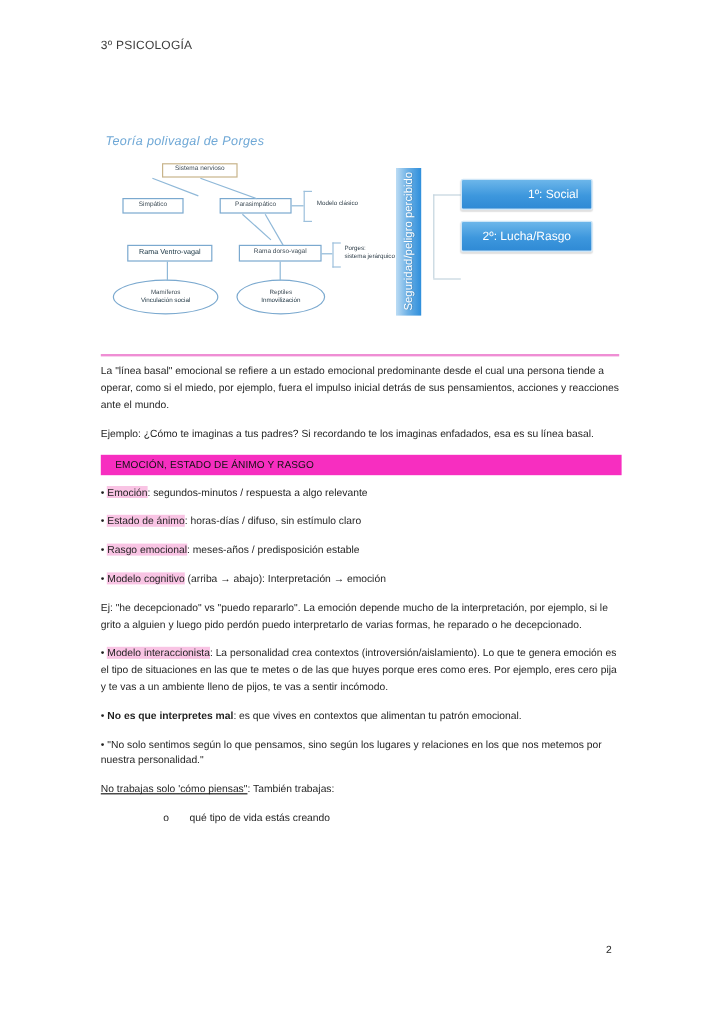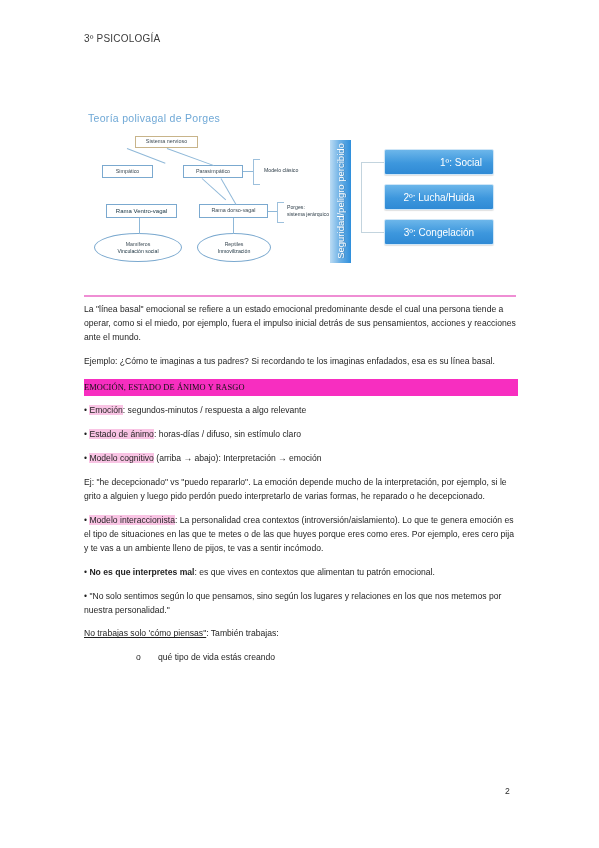--- a/index.html
+++ b/index.html
@@ -19,21 +19,21 @@
     font-size:10px;letter-spacing:.2px;color:#3b3b3b;
   }
 
   
   .diagram{
     position:absolute;left:84px;top:112px;
     width:432px;height:165px;
   }
   .dg-title{
     position:absolute;left:4px;top:0px;
-    font-size:10.5px;color:#6fa8d6;letter-spacing:.3px;
+    font-size:10.5px;color:#6fa8d6;letter-spacing:.3px;font-style:italic;
   }
   .node{
     position:absolute;
     border:1px solid #7ba9cf;
     background:#ffffff;
     font-size:5.4px;
     color:#3d4b55;
     display:flex;align-items:center;justify-content:center;
     text-align:center;
     line-height:1.1;
@@ -97,24 +97,23 @@
   
   .body{
     position:absolute;left:84px;top:303px;width:434px;
     font-size:8.6px;line-height:1.62;color:#1f1f1f;
   }
   .p{margin:0 0 10px 0;}
   .sect{
     background:#f72ec0;
     color:#111;
     font-size:8.4px;
-    padding:2px 3px 2px 0;
+    padding:2px 3px 2px 12px;
     margin:0 0 8px 0;
     letter-spacing:.1px;
-    font-family:Liberation Serif, serif;
   }
   .bul{margin:0 0 10px 0;padding-left:0;}
   .hl{background:#f9c4e4;}
   .bold{font-weight:bold;}
   .ul{text-decoration:underline;}
   .sub{margin:0;padding-left:52px;}
   .sub .mk{display:inline-block;width:22px;}
 
   .pgnum{
     position:absolute;left:505px;top:786px;
@@ -170,38 +169,38 @@
 
     <div class="vbar">
       <span>Seguridad/peligro percibido</span>
     </div>
 
     <div class="bconn" style="left:277px;top:50px;width:1px;height:70px;"></div>
     <div class="bconn" style="left:277px;top:50px;width:23px;height:1px;"></div>
     <div class="bconn" style="left:277px;top:120px;width:23px;height:1px;"></div>
 
     <div class="bbox b1">1º: Social</div>
-    <div class="bbox b2">2º: Lucha/Huida</div>
-    <div class="bbox b3">3º: Congelación</div>
+    <div class="bbox b2">2º: Lucha/Rasgo</div>
   </div>
 
   <div class="rule"></div>
 
   <div class="body">
 
     <p class="p">La "línea basal" emocional se refiere a un estado emocional predominante desde el cual una persona tiende a operar, como si el miedo, por ejemplo, fuera el impulso inicial detrás de sus pensamientos, acciones y reacciones ante el mundo.</p>
 
     <p class="p">Ejemplo: ¿Cómo te imaginas a tus padres? Si recordando te los imaginas enfadados, esa es su línea basal.</p>
 
     <div class="sect">EMOCIÓN, ESTADO DE ÁNIMO Y RASGO</div>
 
     <p class="bul">• <span class="hl">Emoción</span><span>: segundos-minutos / respuesta a algo relevante</span></p>
 
     <p class="bul">• <span class="hl">Estado de ánimo</span><span>: horas-días / difuso, sin estímulo claro</span></p>
 
+    <p class="bul">• <span class="hl">Rasgo emocional</span><span>: meses-años / predisposición estable</span></p>
 
 
     <p class="bul">• <span class="hl">Modelo cognitivo</span><span> (arriba → abajo): Interpretación → emoción</span></p>
 
     <p class="p">Ej: "he decepcionado" vs "puedo repararlo". La emoción depende mucho de la interpretación, por ejemplo, si le grito a alguien y luego pido perdón puedo interpretarlo de varias formas, he reparado o he decepcionado.</p>
 
     <p class="bul">• <span class="hl">Modelo interaccionista</span><span>: La personalidad crea contextos (introversión/aislamiento). Lo que te genera emoción es el tipo de situaciones en las que te metes o de las que huyes porque eres como eres. Por ejemplo, eres cero pija y te vas a un ambiente lleno de pijos, te vas a sentir incómodo.</span></p>
 
     <p class="bul">• <span class="bold">No es que interpretes mal</span><span>: es que vives en contextos que alimentan tu patrón emocional.</span></p>
 

